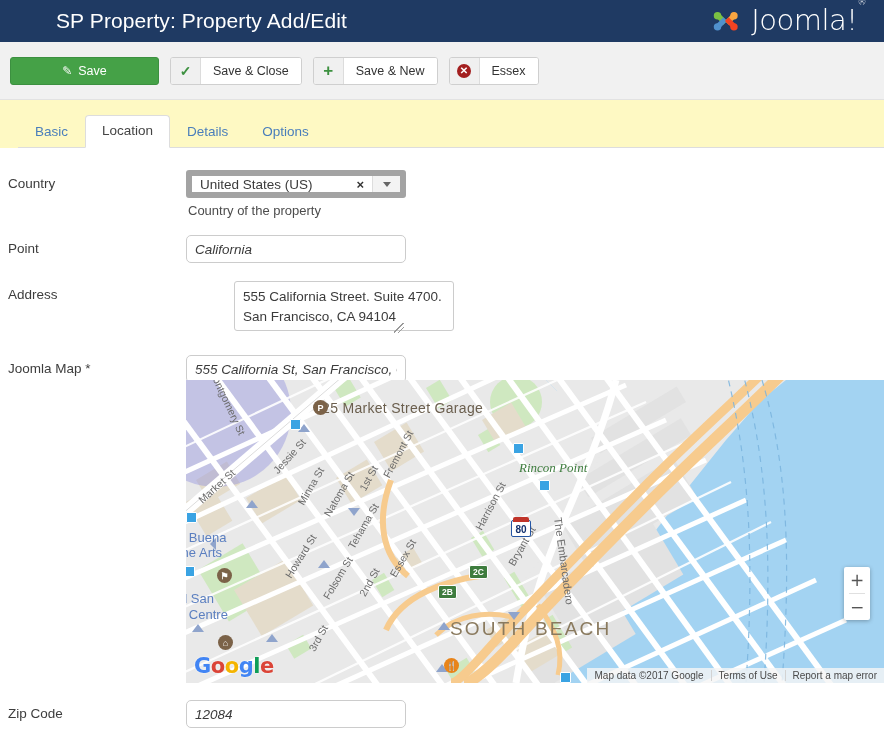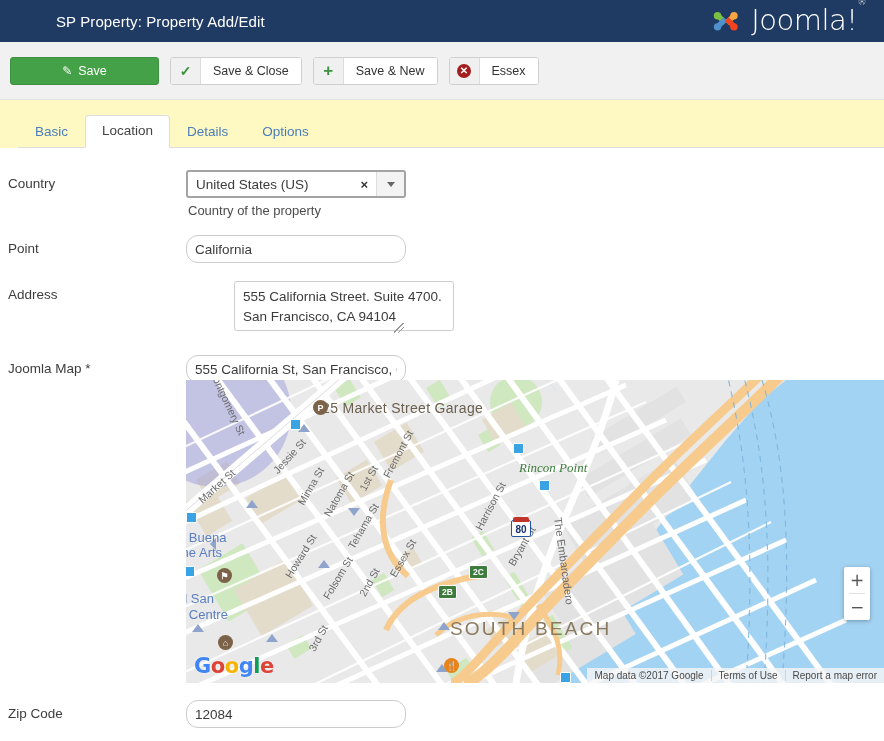--- a/index.html
+++ b/index.html
@@ -17,21 +17,21 @@
     height: 42px;
     background: #1f3a63;
     display: flex;
     align-items: center;
     justify-content: space-between;
     padding: 0 12px 0 56px;
     position: relative;
   }
   .header-title {
     color: #ffffff;
-    font-size: 15px;
+    font-size: 21px;
     font-weight: normal;
     letter-spacing: .1px;
   }
   .joomla-logo { display: flex; align-items: center; gap: 7px; margin-right: 6px;}
   .joomla-mark { width: 36px; height: 34px; display:block; }
   .joomla-word {
     color: #fff;
     font-size: 29px;
     letter-spacing: -0.5px;
     font-family: "DejaVu Sans", sans-serif;
@@ -143,32 +143,33 @@
     color: #3d3d3d;
     padding-top: 6px;
     flex: 0 0 178px;
   }
   .ctrl { flex: 1 1 auto; }
 
   .inp {
     width: 220px;
     height: 28px;
     border: 1px solid #cccccc;
-    border-radius: 12px;
+    border-radius: 5px;
     padding: 0 8px;
     font-size: 13.5px;
     color: #3b3b3b;
     background: #fff;
     font-family: "Liberation Sans", sans-serif;
     outline: none;
+    font-style: italic;
   }
   .select2 {
     width: 220px;
     height: 28px;
-    border: 2px solid #a3a3a3;
+    border: 6px solid #a3a3a3;
     border-radius: 3px;
     display: flex;
     align-items: center;
     background: #fff;
     overflow: hidden;
   }
   .select2 .s2-val {
     flex: 1 1 auto;
     padding: 0 8px;
     font-size: 13.5px;

